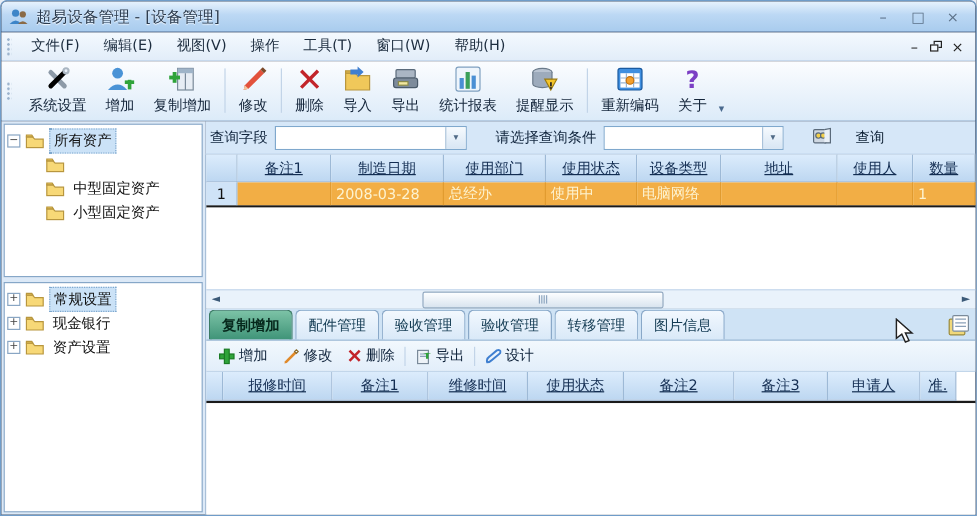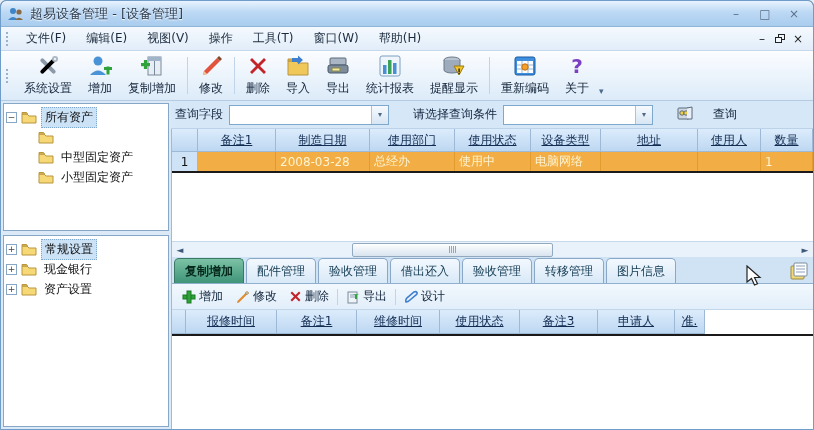--- a/index.html
+++ b/index.html
@@ -406,21 +406,20 @@
           </div>
           <span class="scroll-arrow">►</span>
         </div>
       </div>
 
       <div class="detail">
         <div class="tabs">
           <span class="tab active">复制增加</span>
           <span class="tab">配件管理</span>
           <span class="tab">验收管理</span>
-          <span class="tab">借出还入</span>
           <span class="tab">验收管理</span>
           <span class="tab">转移管理</span>
           <span class="tab">图片信息</span>
           <span class="tab-spacer"></span>
           <svg class="form-btn" width="20" height="18" viewBox="0 0 20 18">
             <rect x="2" y="4" width="13" height="13" rx="1" fill="#f0d87a" stroke="#9a8a3a"></rect>
             <rect x="5" y="1" width="13" height="13" rx="1" fill="#ffffff" stroke="#7a8a9a"></rect>
             <line x1="7" y1="4" x2="16" y2="4" stroke="#8aa0b8"></line>
               <line x1="7" y1="7" x2="16" y2="7" stroke="#8aa0b8"></line>
               <line x1="7" y1="10" x2="16" y2="10" stroke="#8aa0b8"></line>
@@ -466,20 +465,21 @@
             <span>设计</span>
           </div>
         </div>
 
         <div class="detail-head">
           <div class="hcell d0"></div>
           <div class="hcell d1">报修时间</div>
           <div class="hcell d2">备注1</div>
           <div class="hcell d3">维修时间</div>
           <div class="hcell d4">使用状态</div>
+          <div class="hcell d5">备注2</div>
           <div class="hcell d6">备注3</div>
           <div class="hcell d7">申请人</div>
           <div class="hcell d8">准.</div>
         </div>
         <div class="detail-fill"></div>
       </div>
 
     </div>
   </div>
 

